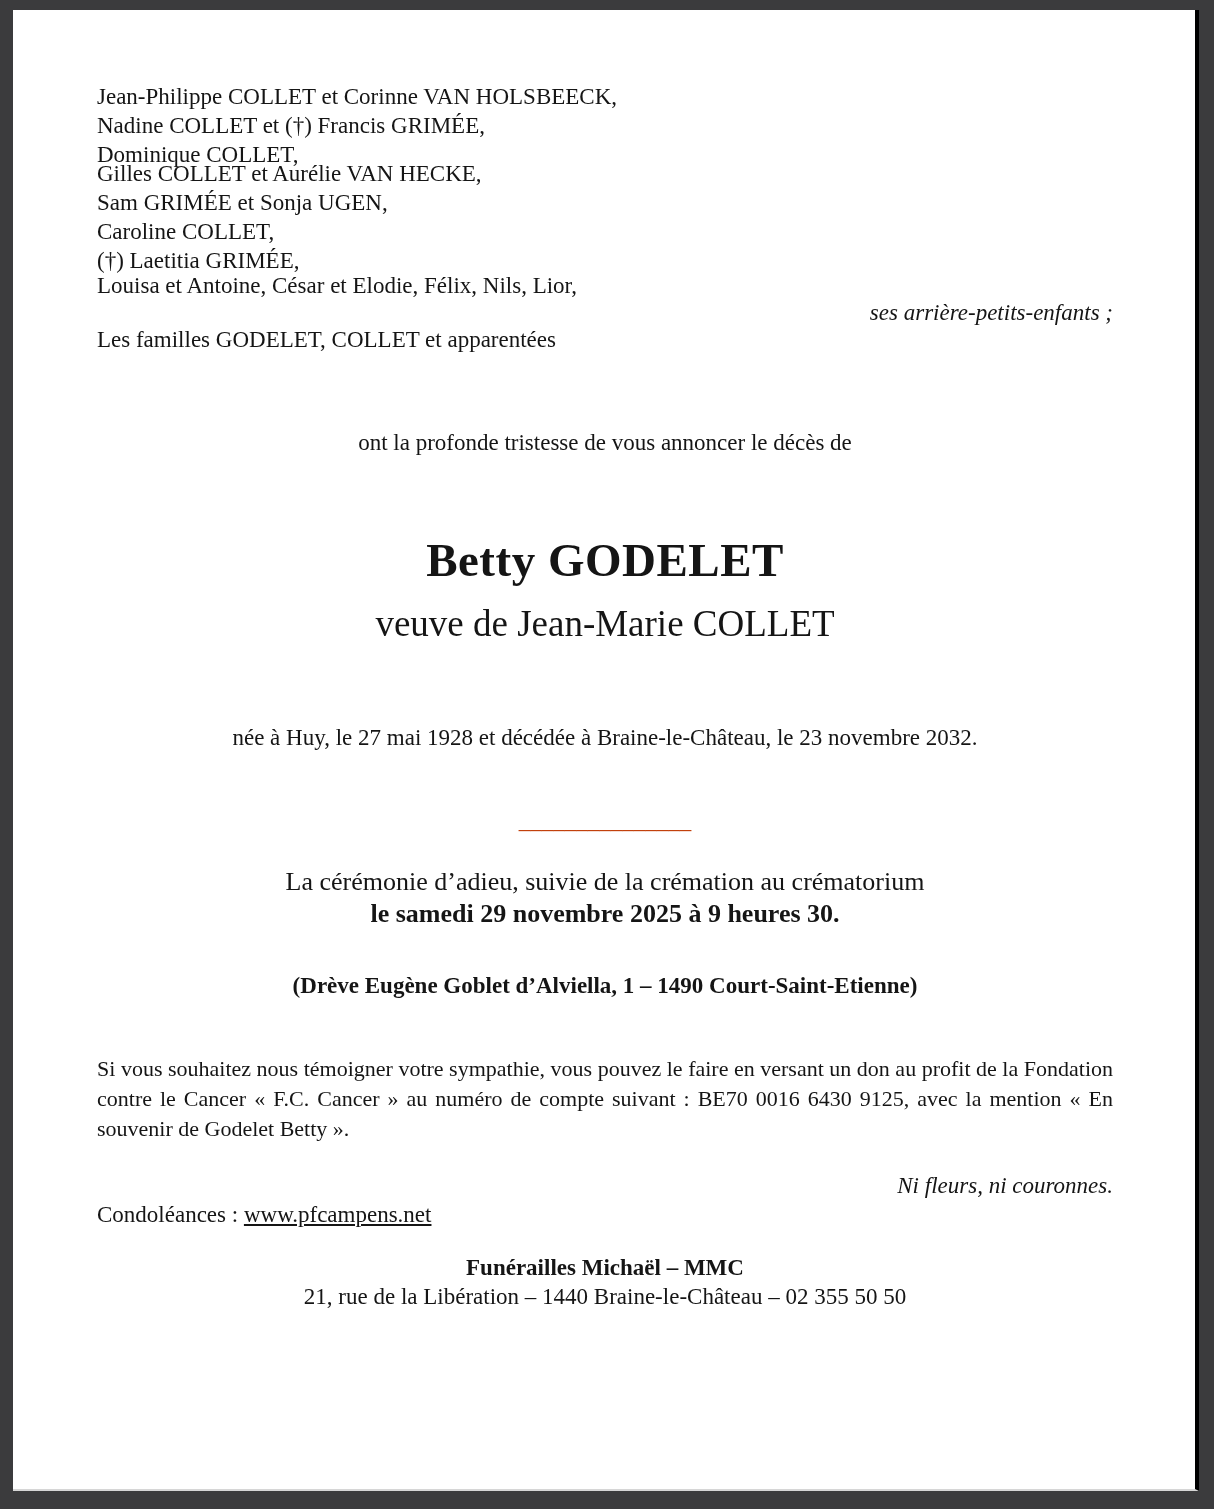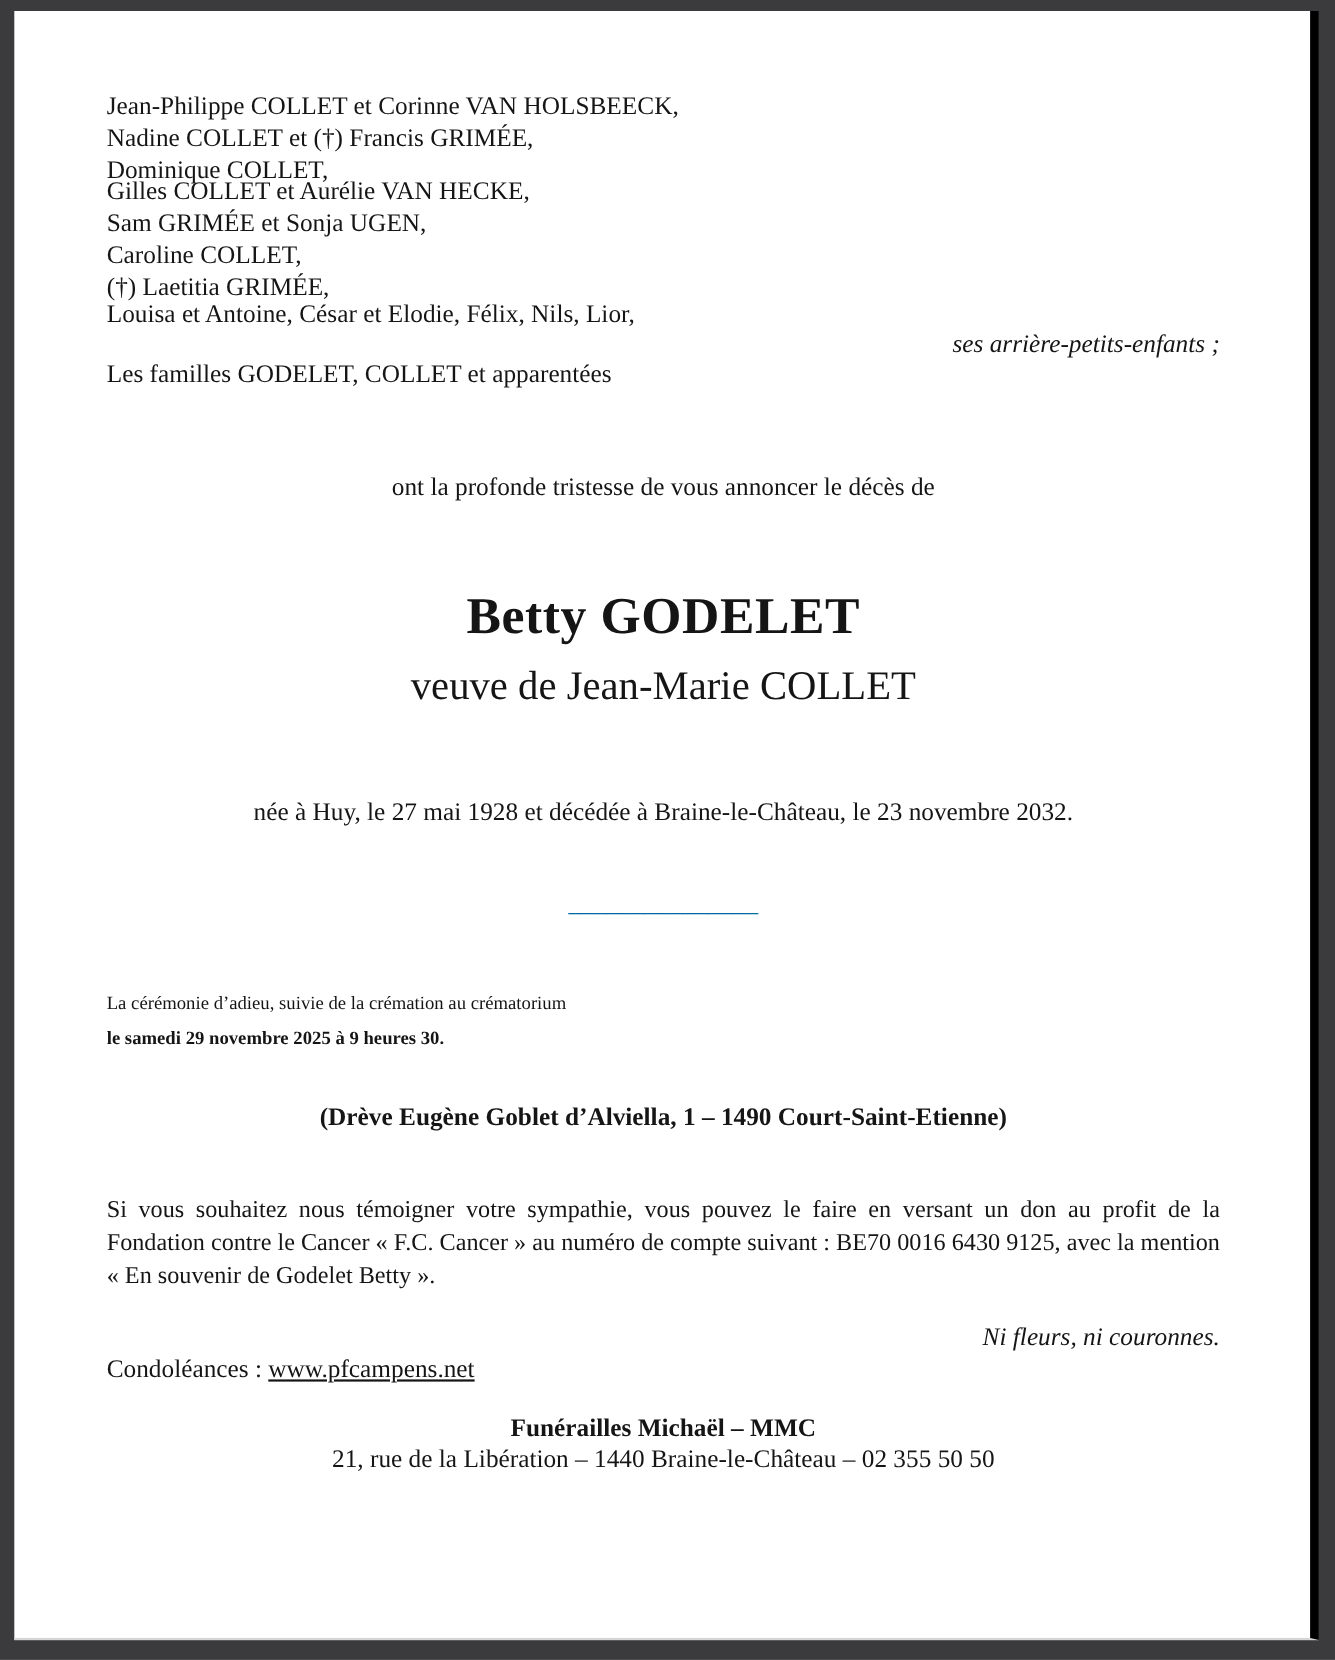--- a/index.html
+++ b/index.html
@@ -10,42 +10,42 @@
     font-family: "Liberation Serif", "DejaVu Serif", serif;
     color: #151515;
   }
   .page {
     position: absolute;
     left: 13px; top: 10px;
     width: 1186px; height: 1481px;
     background: #ffffff;
     box-sizing: border-box;
     padding: 72px 82px 0 84px;
-    border-right: 8px solid #000000;
+    border-right: 4px solid #000000;
     border-bottom: 2px solid #d6d6d6;
     overflow: hidden;
   }
   .ln   { font-size: 23px; line-height: 29px; white-space: nowrap; }
   .lbl  { font-size: 23px; line-height: 29px; font-style: italic; text-align: right; }
   .ctr  { text-align: center; white-space: normal; }
   .bold { font-weight: bold; }
   .announce { margin-top: 74px; }
   .deceased-name {
     font-size: 47px; line-height: 56px; font-weight: bold;
     text-align: center; margin-top: 75px; letter-spacing: 0.5px;
   }
   .deceased-sub {
     font-size: 37px; line-height: 46px; text-align: center; margin-top: 13px;
   }
   .dates { margin-top: 76px; }
   .separator {
     font-size: 23px; line-height: 29px; text-align: center;
-    margin-top: 54px; color: #0369a1; letter-spacing: 0;
+    margin-top: 54px; color: #c2410c; letter-spacing: 0;
   }
-  .ceremony { margin-top: 61px; font-size: 17px; line-height: 32px; }
+  .ceremony { margin-top: 31px; font-size: 26px; line-height: 32px; text-align: center; }
   .reunion  { margin-top: 41px; font-size: 23px; line-height: 30px; text-align: center; font-weight: bold; }
   .donation {
     margin-top: 53px; font-size: 22px; line-height: 30px;
     text-align: justify; white-space: normal;
   }
   .no-flowers { margin-top: 27px; font-size: 23px; line-height: 29px; }
   .condolences { font-size: 23px; line-height: 29px; }
   .condolences a { color: #151515; text-decoration: underline; }
   .funeral-home { margin-top: 24px; font-size: 23px; line-height: 29px; font-weight: bold; }
   .funeral-address { font-size: 23px; line-height: 29px; }

